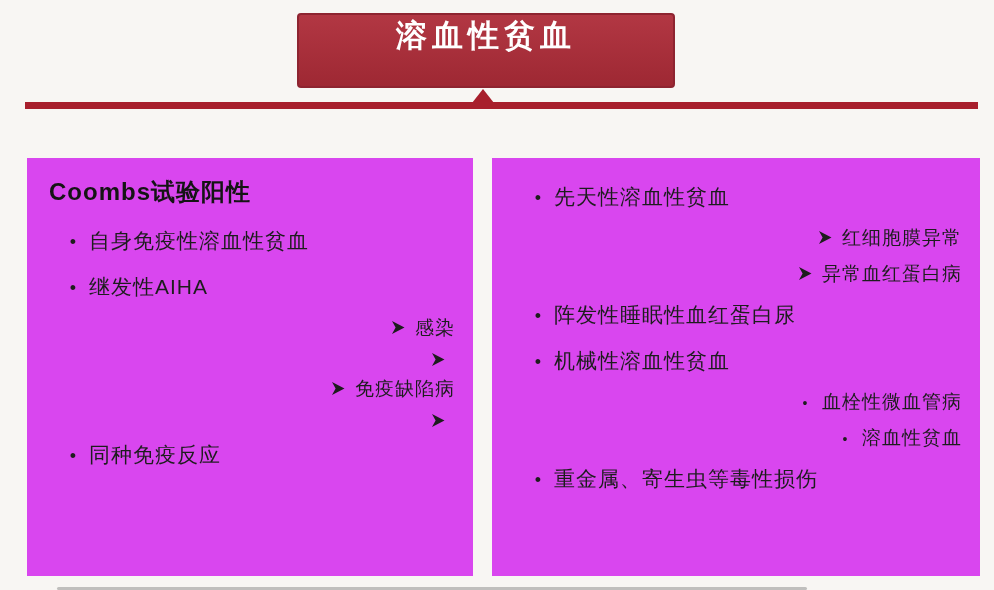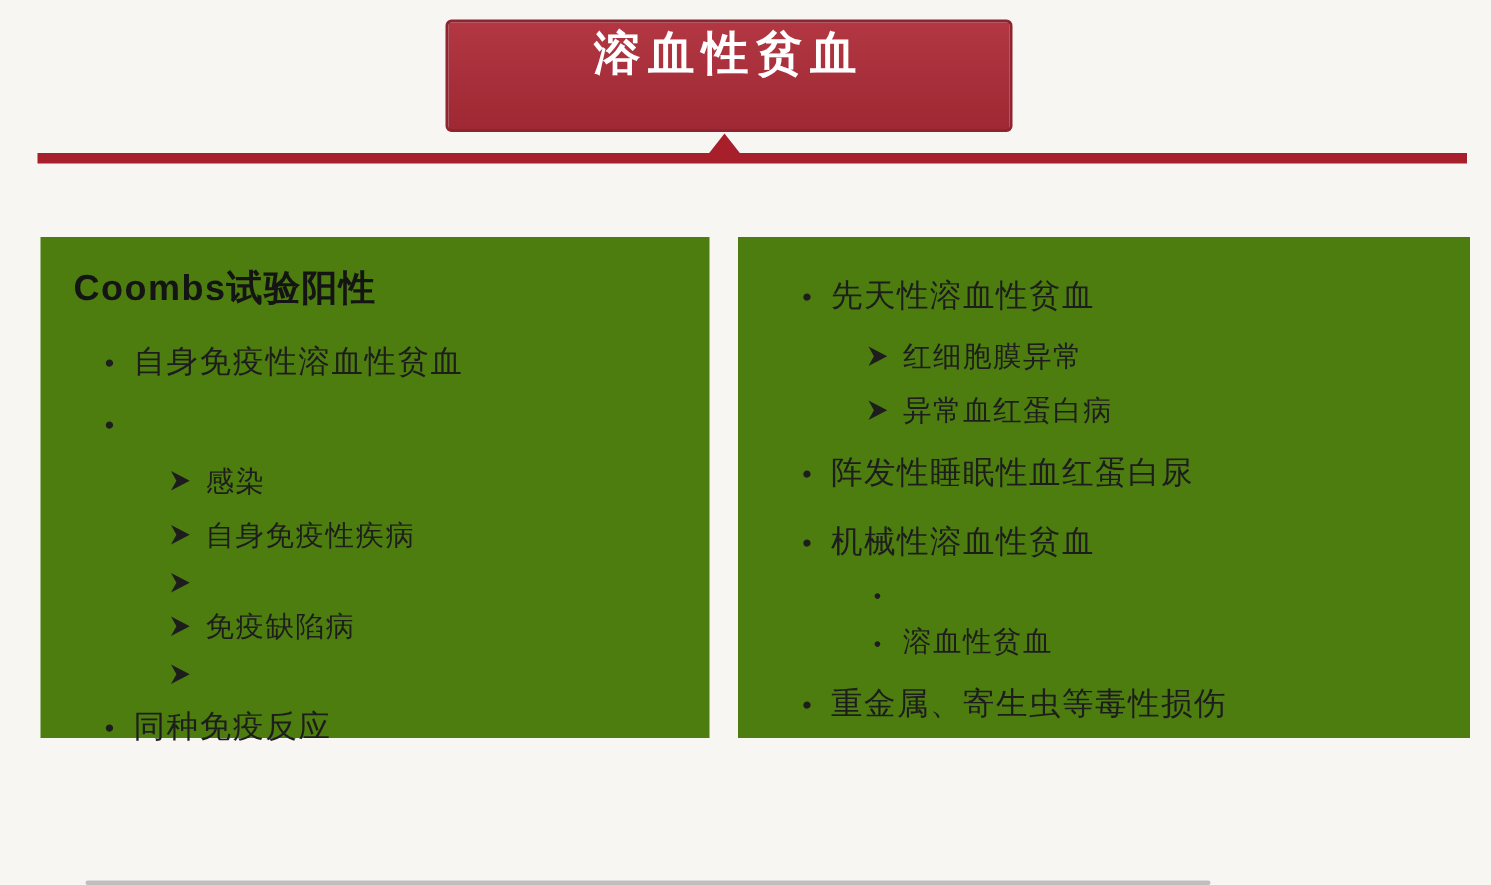--- a/index.html
+++ b/index.html
@@ -42,22 +42,22 @@
     left: 472px; top: 89px;
     width: 0; height: 0;
     border-left: 11px solid transparent;
     border-right: 11px solid transparent;
     border-bottom: 14px solid #a81f2c;
   }
 
   
   .panel {
     position: absolute;
-    top: 158px; height: 334px;
-    background: #4d7c0f;
+    top: 158px; height: 418px;
+    background: #d946ef;
     box-sizing: border-box;
     padding: 16px 18px 0 18px;
   }
   .panel.left  { left: 27px;  width: 446px; }
   .panel.right { left: 492px; width: 488px; }
 
   .panel h2 {
     margin: 2px 0 10px 4px;
     font-size: 24px;
     font-weight: 700;
@@ -67,21 +67,21 @@
   .panel ul {
     list-style: none;
     margin: 0; padding: 0;
   }
   .panel li {
     display: flex;
     align-items: baseline;
     color: #1d1d1d;
   }
   .panel li.lv1 { padding: 9px 0; font-size: 21px; }
-  .panel li.lv2 { padding: 5px 0; font-size: 19px; }
+  .panel li.lv2 { padding: 5px 0; font-size: 19px; justify-content: flex-end; }
 
   .marker {
     flex: 0 0 auto;
     display: inline-flex;
     justify-content: center;
     color: #1d1d1d;
   }
   .lv1 .marker { width: 32px; margin-left: 12px; }
   .lv2 .marker { width: 34px; margin-left: 58px; }
   .marker-dot      { font-size: 18px; }
@@ -113,36 +113,29 @@
 
   <section class="panel left">
     <h2>Coombs试验阳性</h2>
     <ul>
         <li class="lv1">
           <span class="marker marker-dot">•</span>
           <span class="txt">自身免疫性溶血性贫血</span>
         </li>
         <li class="lv1">
           <span class="marker marker-dot">•</span>
+          <span class="txt">继发性AIHA</span>
         </li>
         <li class="lv2">
           <span class="marker marker-arrow">
             <svg width="15" height="15" viewBox="0 0 15 15" aria-hidden="true">
               <path d="M1 1 L13.5 7.5 L1 14 L4.6 7.5 Z" fill="#1d1d1d"></path>
             </svg>
           </span>
           <span class="txt">感染</span>
-        </li>
-        <li class="lv2">
-          <span class="marker marker-arrow">
-            <svg width="15" height="15" viewBox="0 0 15 15" aria-hidden="true">
-              <path d="M1 1 L13.5 7.5 L1 14 L4.6 7.5 Z" fill="#1d1d1d"></path>
-            </svg>
-          </span>
-          <span class="txt">自身免疫性疾病</span>
         </li>
         <li class="lv2">
           <span class="marker marker-arrow">
             <svg width="15" height="15" viewBox="0 0 15 15" aria-hidden="true">
               <path d="M1 1 L13.5 7.5 L1 14 L4.6 7.5 Z" fill="#1d1d1d"></path>
             </svg>
           </span>
         </li>
         <li class="lv2">
           <span class="marker marker-arrow">
@@ -191,20 +184,21 @@
         <li class="lv1">
           <span class="marker marker-dot">•</span>
           <span class="txt">阵发性睡眠性血红蛋白尿</span>
         </li>
         <li class="lv1">
           <span class="marker marker-dot">•</span>
           <span class="txt">机械性溶血性贫血</span>
         </li>
         <li class="lv2">
           <span class="marker marker-smalldot">•</span>
+          <span class="txt">血栓性微血管病</span>
         </li>
         <li class="lv2">
           <span class="marker marker-smalldot">•</span>
           <span class="txt">溶血性贫血</span>
         </li>
         <li class="lv1">
           <span class="marker marker-dot">•</span>
           <span class="txt">重金属、寄生虫等毒性损伤</span>
         </li>
         <li class="lv1"></li>

